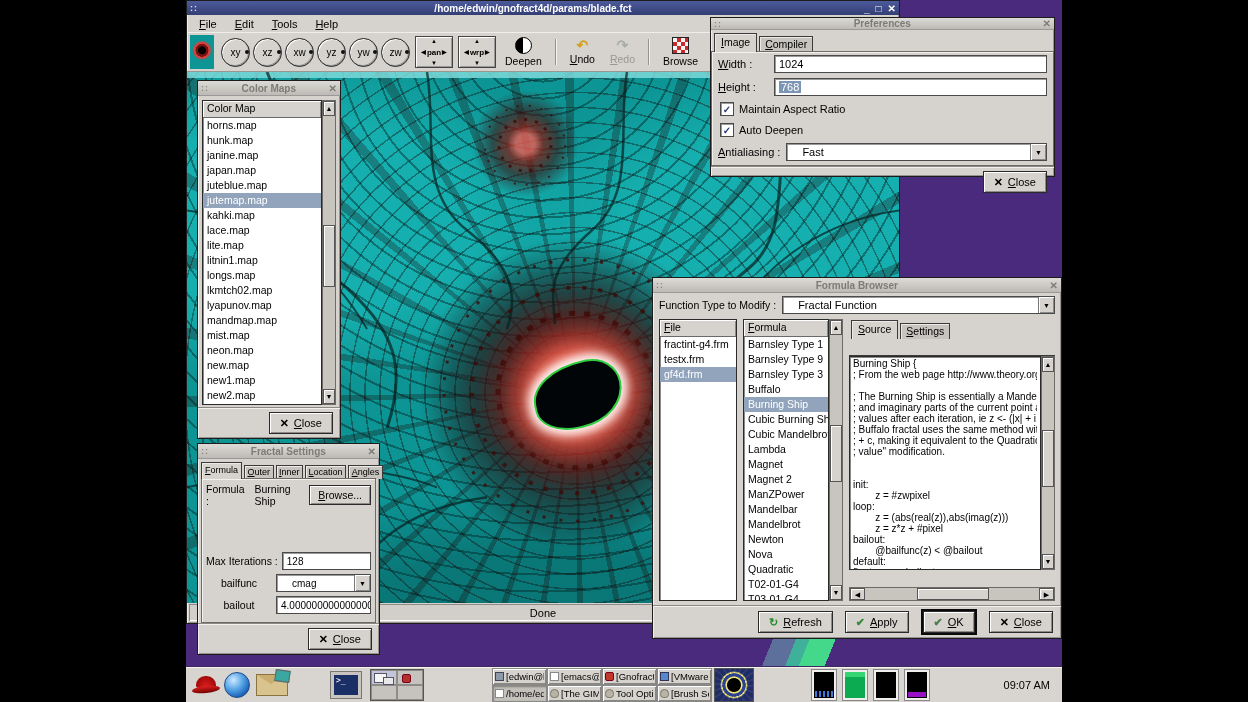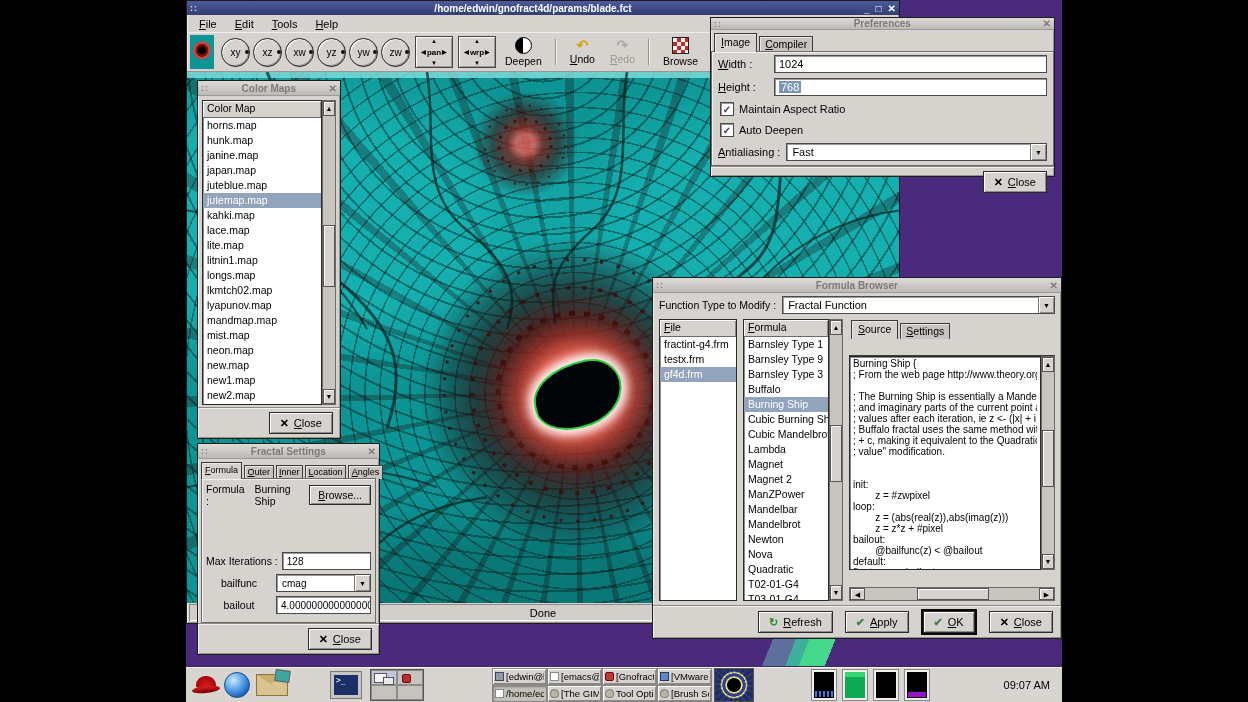--- a/index.html
+++ b/index.html
@@ -37,21 +37,21 @@
   .gicon { font-weight:bold; }
 
   .input { background:#fff; border:1px solid #4a4a4a; box-shadow: inset 1px 1px 0 #9a9a9a;
     font-size:11px; padding:1px 4px; height:18px; box-sizing:border-box;
     display:flex; align-items:center; white-space:nowrap; overflow:hidden; }
   .sel-text { background:#7d95b5; color:#fff; padding:0 2px; }
 
   .combo { display:flex; align-items:stretch; background:#fff; border:1px solid #4a4a4a;
     box-shadow: inset 1px 1px 0 #9a9a9a; height:18px; box-sizing:border-box; font-size:11px; }
   .cval { flex:1; display:flex; align-items:center; padding-left:5px;
-    white-space:nowrap; overflow:hidden; }
+    white-space:nowrap; overflow:hidden;margin-left:10px; }
   .cbtn { width:15px; background:#d6d3ce; border-left:1px solid #777;
     box-shadow: inset 1px 1px 0 #fff, inset -1px -1px 0 #888;
     display:flex; align-items:center; justify-content:center; font-size:7px; }
 
   .tabs { display:flex; align-items:flex-end; padding:2px 3px 0; position:relative; }
   .tab { background:#c7c4bf; border:1px solid #3a3a3a; border-bottom:none;
     box-shadow: inset 1px 1px 0 #eceae7; padding:1px 5px 2px; margin-right:2px;
     font-size:10.5px; position:relative; top:1px; white-space:nowrap; }
   .tab.selected { background:#d6d3ce; padding:2px 6px 4px; top:1px; z-index:3; }
   .tab-frame { border:1px solid #6e6a66; box-shadow: inset 1px 1px 0 #f2f1ee;

